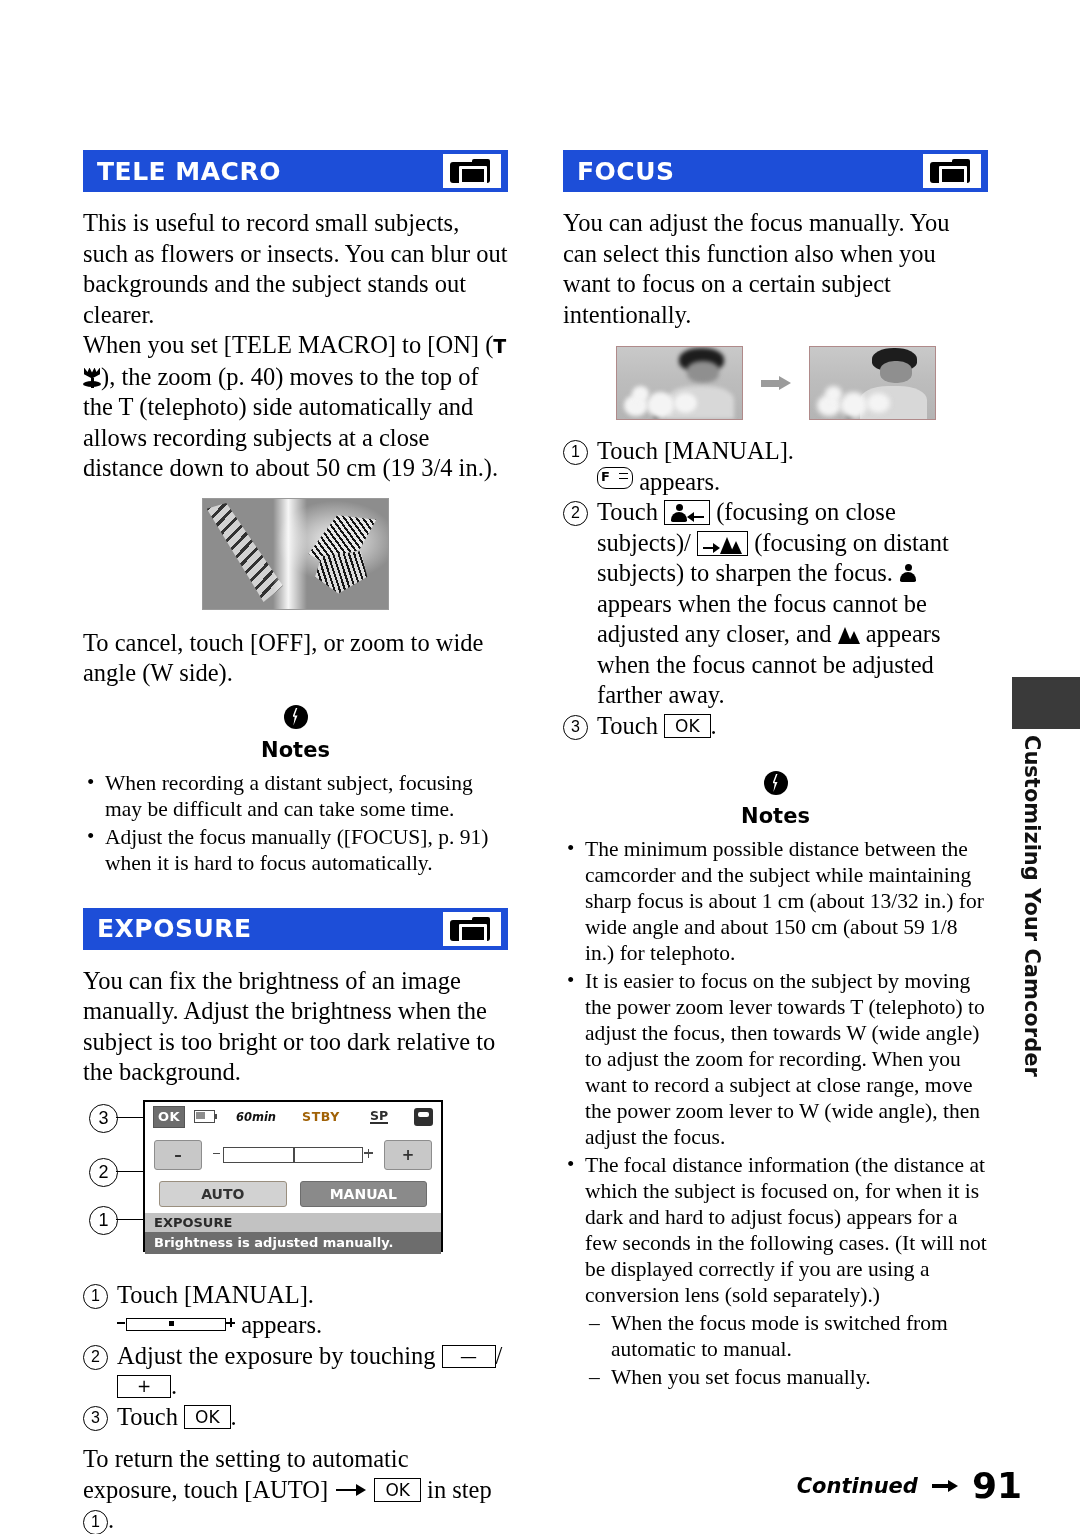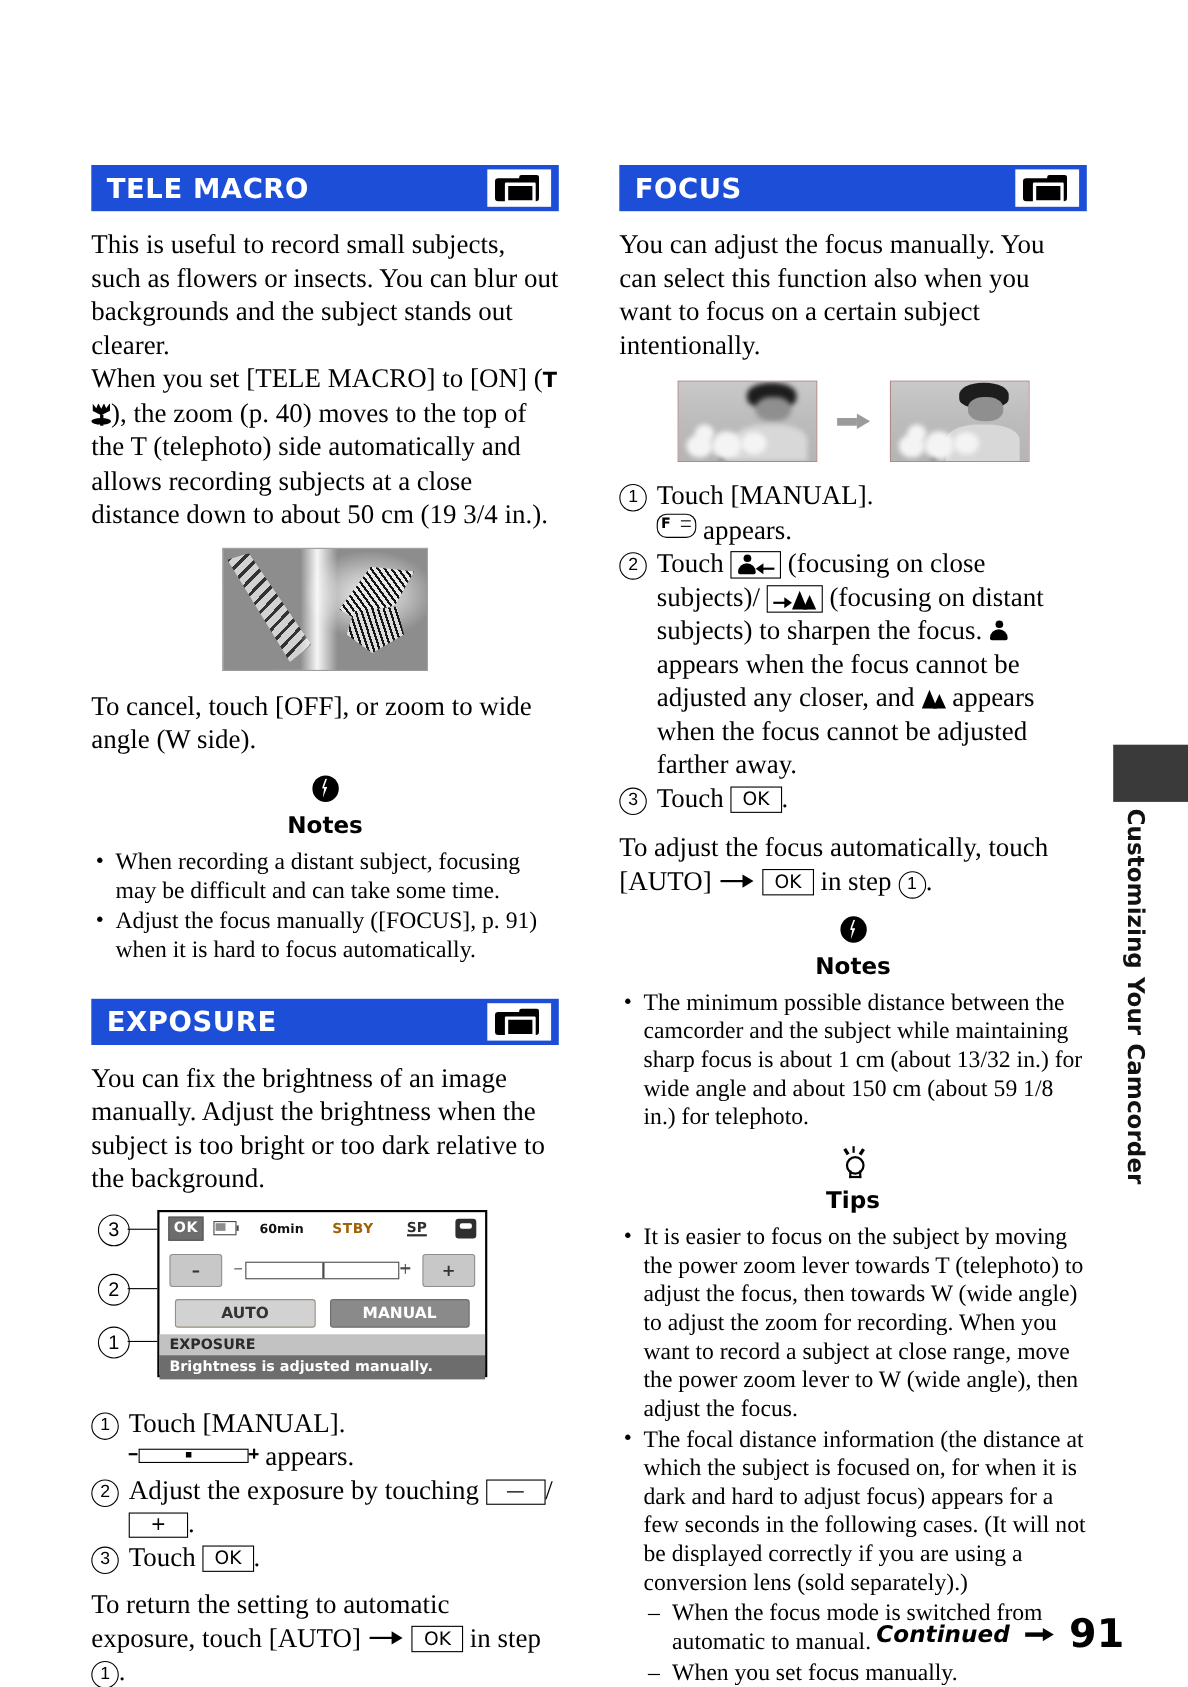--- a/index.html
+++ b/index.html
@@ -287,21 +287,21 @@
   .lcd-top{
     position:relative;height:30px;display:flex;align-items:center;padding:0 8px;
   }
   .okbtn{
     width:48px;height:20px;background:#6d6d6d;border:1px solid #555;
     color:#fff;font-family:"DejaVu Sans", sans-serif;font-weight:bold;font-size:13px;
     display:flex;align-items:center;justify-content:center;letter-spacing:.5px;
   }
   .batt{
     margin-left:9px;display:flex;align-items:center;gap:21px;
-    font-family:"DejaVu Sans", sans-serif;font-weight:bold;font-size:11.5px;color:#111;
+    font-family:"DejaVu Sans", sans-serif;font-weight:bold;font-size:11.5px;color:#111;font-style:italic;
   }
   .batt .cell{
     width:19px;height:11px;border:1.5px solid #4a4a4a;position:relative;background:#fff;
   }
   .batt .cell::before{content:"";position:absolute;left:1px;top:1px;width:9px;height:7px;background:#8d8d8d;}
   .batt .cell::after{content:"";position:absolute;right:-3.5px;top:3px;width:2px;height:5px;background:#4a4a4a;}
   .stby{
     margin-left:26px;font-family:"DejaVu Sans", sans-serif;font-weight:bold;font-size:12.5px;color:#a16207;letter-spacing:.6px;
   }
   .sp{
@@ -585,40 +585,29 @@
         <span>Touch </span><span class="boxglyph"><span class="person-glyph"><span class="h"></span><span class="b"></span></span><span class="larr"></span></span><span> (focusing on close subjects)/</span>
         <span class="boxglyph"><span class="rarr"></span><span class="mtn-glyph"><span class="p1"></span><span class="p2"></span></span></span><span> (focusing on distant subjects) to sharpen the focus. </span><span class="person-glyph"><span class="h"></span><span class="b"></span></span><span> appears when the focus cannot be adjusted any closer, and </span><span class="mtn-glyph"><span class="p1"></span><span class="p2"></span></span><span> appears when the focus cannot be adjusted farther away.</span>
       </li>
       <li>
         <span class="cnum">3</span>
         <span>Touch </span><span class="kplain">OK</span><span>.</span>
       </li>
     </ol>
 
     <div style="height:14px"></div>
-    <p class="body"><span>To adjust the focus automatically, touch [AUTO]</span> <span class="bigarrow"></span> <span class="kplain">OK</span> <span>in step</span> <span class="cnum">1</span>.</p>
 
     <div class="callout-head">
       <span class="notes-glyph"></span>
       <span>Notes</span>
     </div>
     <ul class="bullets">
       <li>The minimum possible distance between the camcorder and the subject while maintaining sharp focus is about 1 cm (about 13/32 in.) for wide angle and about 150 cm (about 59 1/8 in.) for telephoto.</li>
     </ul>
 
-    <div class="callout-head">
-      <span class="tips-glyph">
-          <span class="r1"></span>
-          <span class="r2"></span>
-          <span class="r3"></span>
-          <span class="bulb"></span>
-          <span class="base"></span>
-        </span>
-      <span>Tips</span>
-    </div>
     <ul class="bullets">
       <li>It is easier to focus on the subject by moving the power zoom lever towards T (telephoto) to adjust the focus, then towards W (wide angle) to adjust the zoom for recording. When you want to record a subject at close range, move the power zoom lever to W (wide angle), then adjust the focus.</li>
       <li>
         <span>The focal distance information (the distance at which the subject is focused on, for when it is dark and hard to adjust focus) appears for a few seconds in the following cases. (It will not be displayed correctly if you are using a conversion lens (sold separately).)</span>
         <ul class="dashes">
           <li>When the focus mode is switched from automatic to manual.</li>
           <li>When you set focus manually.</li>
         </ul>
       </li>
     </ul>

